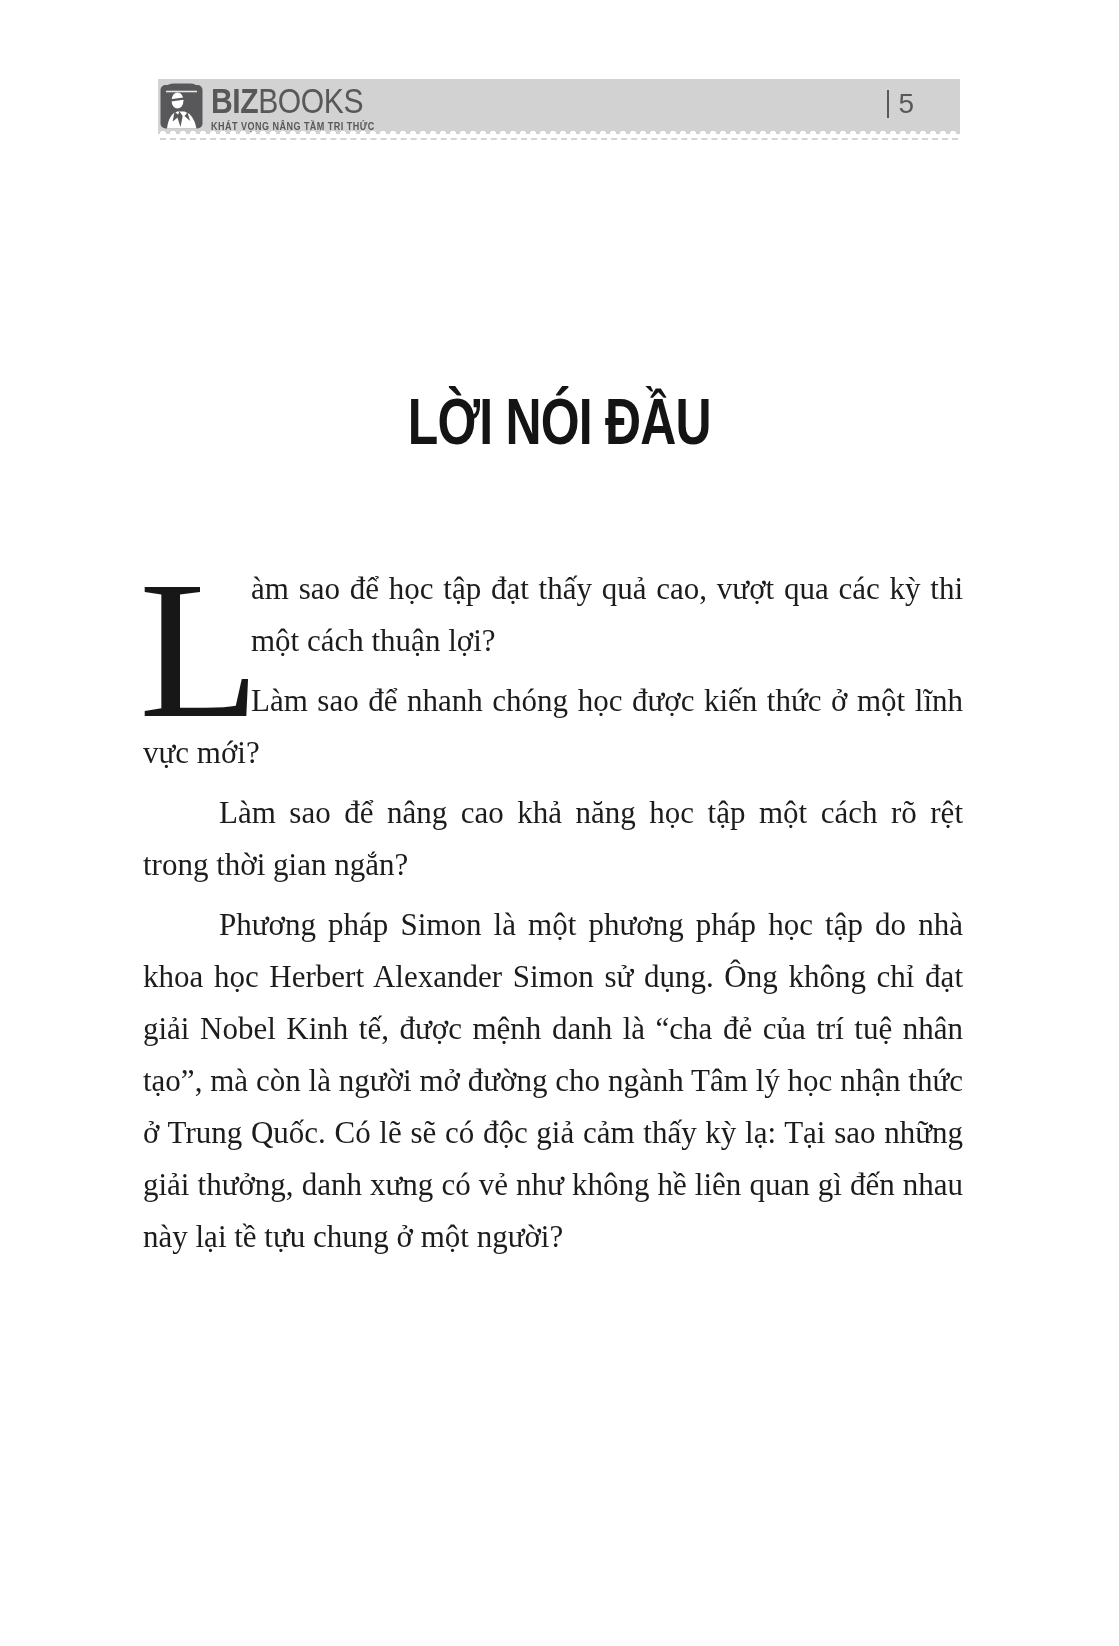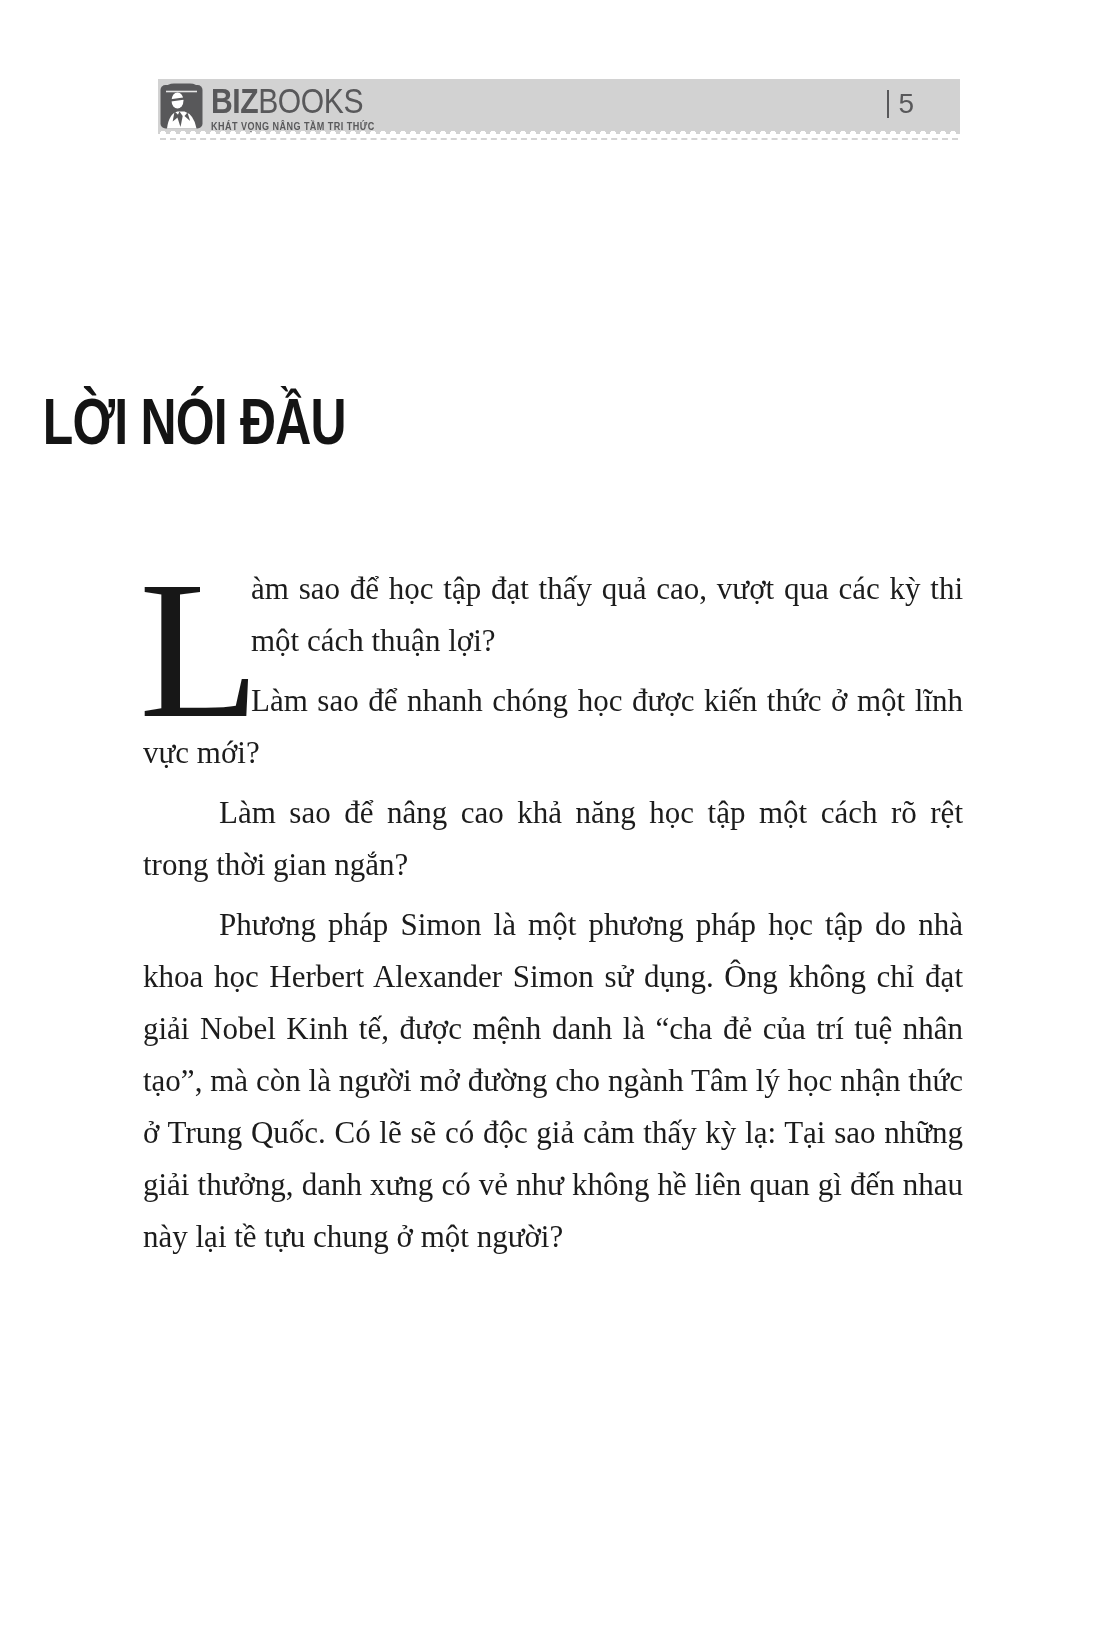--- a/index.html
+++ b/index.html
@@ -75,21 +75,21 @@
     width:2px; height:28px;
     background:#58585a;
     margin-right:9px;
   }
   .pagenum-value { font-size:28px; font-weight:400; line-height:28px; }
 
   
   .chapter-title {
     position:absolute;
     left:0; top:386px; width:100%;
-    text-align:left;
+    text-align:center;
     color:#141414;
   }
   .chapter-title .title-inner {
     display:inline-block;
     font-family:"Liberation Sans","DejaVu Sans",sans-serif;
     font-weight:700;
     font-size:64px;
     line-height:72px;
     letter-spacing:-1px;
     transform:scaleX(0.78);

